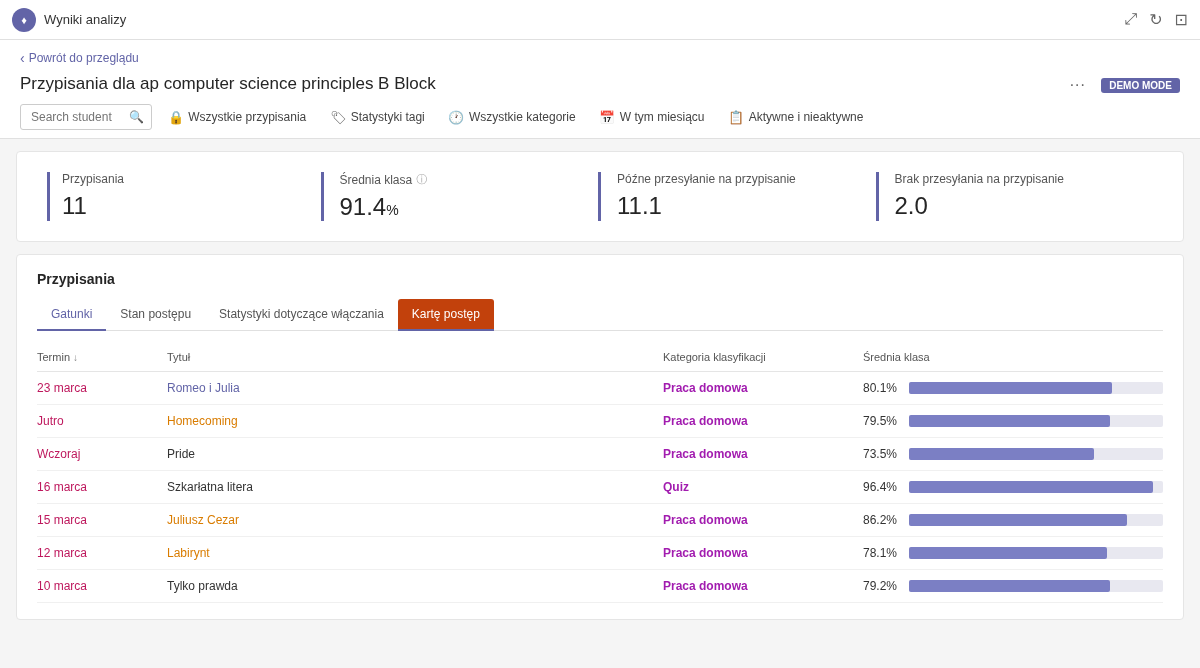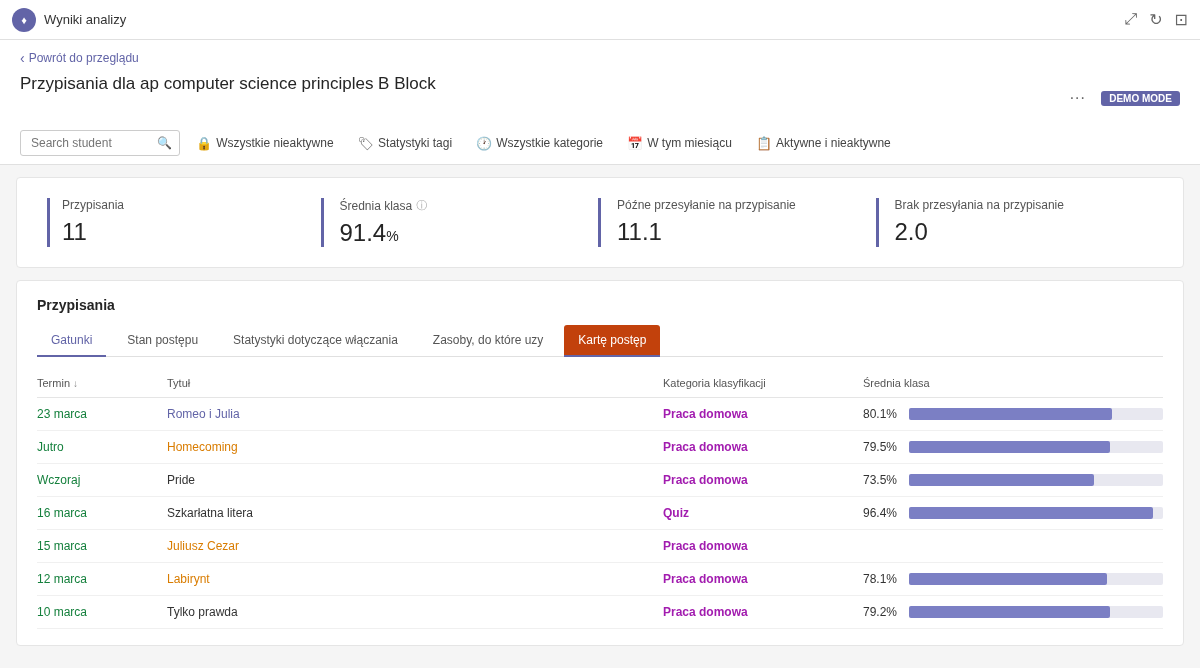--- a/index.html
+++ b/index.html
@@ -35,41 +35,41 @@
     }
     .back-link {
       display: flex; align-items: center; gap: 4px;
       color: #6264a7; font-size: 12px; cursor: pointer;
       margin-bottom: 8px;
     }
     .back-link .chevron { font-size: 14px; }
     .header-row {
       display: flex; align-items: center; justify-content: space-between;
     }
-    .page-title { font-size: 17px; font-weight: 400; color: #252525; margin-bottom: 28px; }
+    .page-title { font-size: 17px; font-weight: 400; color: #252525; margin-bottom: 2px; }
     .header-dots { color: #666; font-size: 16px; cursor: pointer; margin-right: 8px; }
     .demo-badge {
       background: #6264a7; color: white; font-size: 10px;
       padding: 2px 8px; border-radius: 3px; font-weight: 600;
     }
     .filter-row {
       display: flex; align-items: center; gap: 8px;
       padding: 8px 0;
       flex-wrap: wrap;
     }
     .search-input-wrap {
       position: relative;
     }
     .search-input {
       border: 1px solid #ccc;
       border-radius: 3px;
       padding: 5px 28px 5px 10px;
       font-size: 12px;
       color: #666;
-      width: 160px;
+      width: 132px;
       outline: none;
     }
     .search-icon-inner {
       position: absolute; right: 8px; top: 50%; transform: translateY(-50%);
       color: #999; font-size: 12px;
     }
     .filter-btn {
       display: flex; align-items: center; gap: 4px;
       cursor: pointer; color: #444; font-size: 12px;
       padding: 4px 8px;
@@ -102,21 +102,21 @@
     .assignments-section {
       background: #fff;
       margin: 0 16px 16px 16px;
       border-radius: 4px;
       border: 1px solid #e5e5e5;
       padding: 16px 20px;
     }
     .section-title { font-size: 14px; font-weight: 600; color: #252525; margin-bottom: 12px; }
 
     
-    .tabs { display: flex; gap: 7px; border-bottom: 1px solid #e0e0e0; margin-bottom: 16px; }
+    .tabs { display: flex; gap: 0; border-bottom: 1px solid #e0e0e0; margin-bottom: 16px; }
     .tab {
       padding: 8px 14px; font-size: 12px; color: #555; cursor: pointer;
       border-bottom: 2px solid transparent; margin-bottom: -1px;
     }
     .tab.active { color: #6264a7; border-bottom: 2px solid #6264a7; font-weight: 500; }
     .tab.highlighted {
       background: #c2410c; color: white; border-radius: 3px 3px 0 0;
       border-bottom: 2px solid #6264a7;
     }
 
@@ -134,21 +134,21 @@
     }
     .sort-icon { color: #888; font-size: 10px; }
     .table-row {
       display: grid;
       grid-template-columns: 130px 1fr 200px 300px;
       padding: 9px 0;
       border-bottom: 1px solid #f0f0f0;
       align-items: center;
     }
     .cell { font-size: 12px; color: #333; }
-    .cell.date { color: #15803d; }
+    .cell.date { color: #be185d; }
     .cell.link { color: #6264a7; cursor: pointer; }
     .cell.link-orange { color: #d97c00; cursor: pointer; }
     .cell.category { color: #a21caf; font-weight: bold; }
 
     
     .bar-cell { display: flex; align-items: center; gap: 8px; }
     .bar-label { font-size: 12px; color: #333; min-width: 38px; }
     .bar-track {
       height: 12px; background: #e8e8f0; border-radius: 2px; flex: 1;
     }
@@ -187,21 +187,21 @@
       <span class="demo-badge">DEMO MODE</span>
     </div>
   </div>
   <div class="filter-row">
     <div class="search-input-wrap">
       <input class="search-input" type="text" placeholder="Search student" style="">
       <span class="search-icon-inner">🔍</span>
     </div>
     <div class="filter-btn">
       <span class="filter-icon">🔒</span>
-      <span>Wszystkie nieaktywne</span>
+      <span>Wszystkie przypisania</span>
     </div>
     <div class="filter-btn">
       <span class="filter-icon">🏷</span>
       <span>Statystyki tagi</span>
     </div>
     <div class="filter-btn">
       <span class="filter-icon">🕐</span>
       <span>Wszystkie kategorie</span>
     </div>
     <div class="filter-btn">
@@ -245,21 +245,20 @@
   </div>
 </div>
 
 <div class="assignments-section">
   <div class="section-title">Przypisania</div>
 
   <div class="tabs" id="tabs-container">
       <div class="tab active">Gatunki</div>
       <div class="tab">Stan postępu</div>
       <div class="tab">Statystyki dotyczące włączania</div>
-      <div class="tab">Zasoby, do które uzy</div>
       <div class="tab highlighted">Kartę postęp</div>
     </div>
 
   <div class="table-header" id="table-header">
       <div class="table-header-cell">Termin<span class="sort-icon"> ↓</span></div>
       <div class="table-header-cell">Tytuł</div>
       <div class="table-header-cell">Kategoria klasyfikacji</div>
       <div class="table-header-cell">Średnia klasa</div>
     </div>
 
@@ -305,20 +304,26 @@
           <span class="bar-label">96.4%</span>
           <div class="bar-track">
             <div class="bar-fill" style="width: 96%;"></div>
           </div>
         </div>
       </div>
       <div class="table-row">
         <div class="cell date">15 marca</div>
         <div class="cell link-orange">Juliusz Cezar</div>
         <div class="cell category">Praca domowa</div>
+        <div class="bar-cell">
+          <span class="bar-label">86.2%</span>
+          <div class="bar-track">
+            <div class="bar-fill" style="width: 86%;"></div>
+          </div>
+        </div>
       </div>
       <div class="table-row">
         <div class="cell date">12 marca</div>
         <div class="cell link-orange">Labirynt</div>
         <div class="cell category">Praca domowa</div>
         <div class="bar-cell">
           <span class="bar-label">78.1%</span>
           <div class="bar-track">
             <div class="bar-fill" style="width: 78%;"></div>
           </div>

